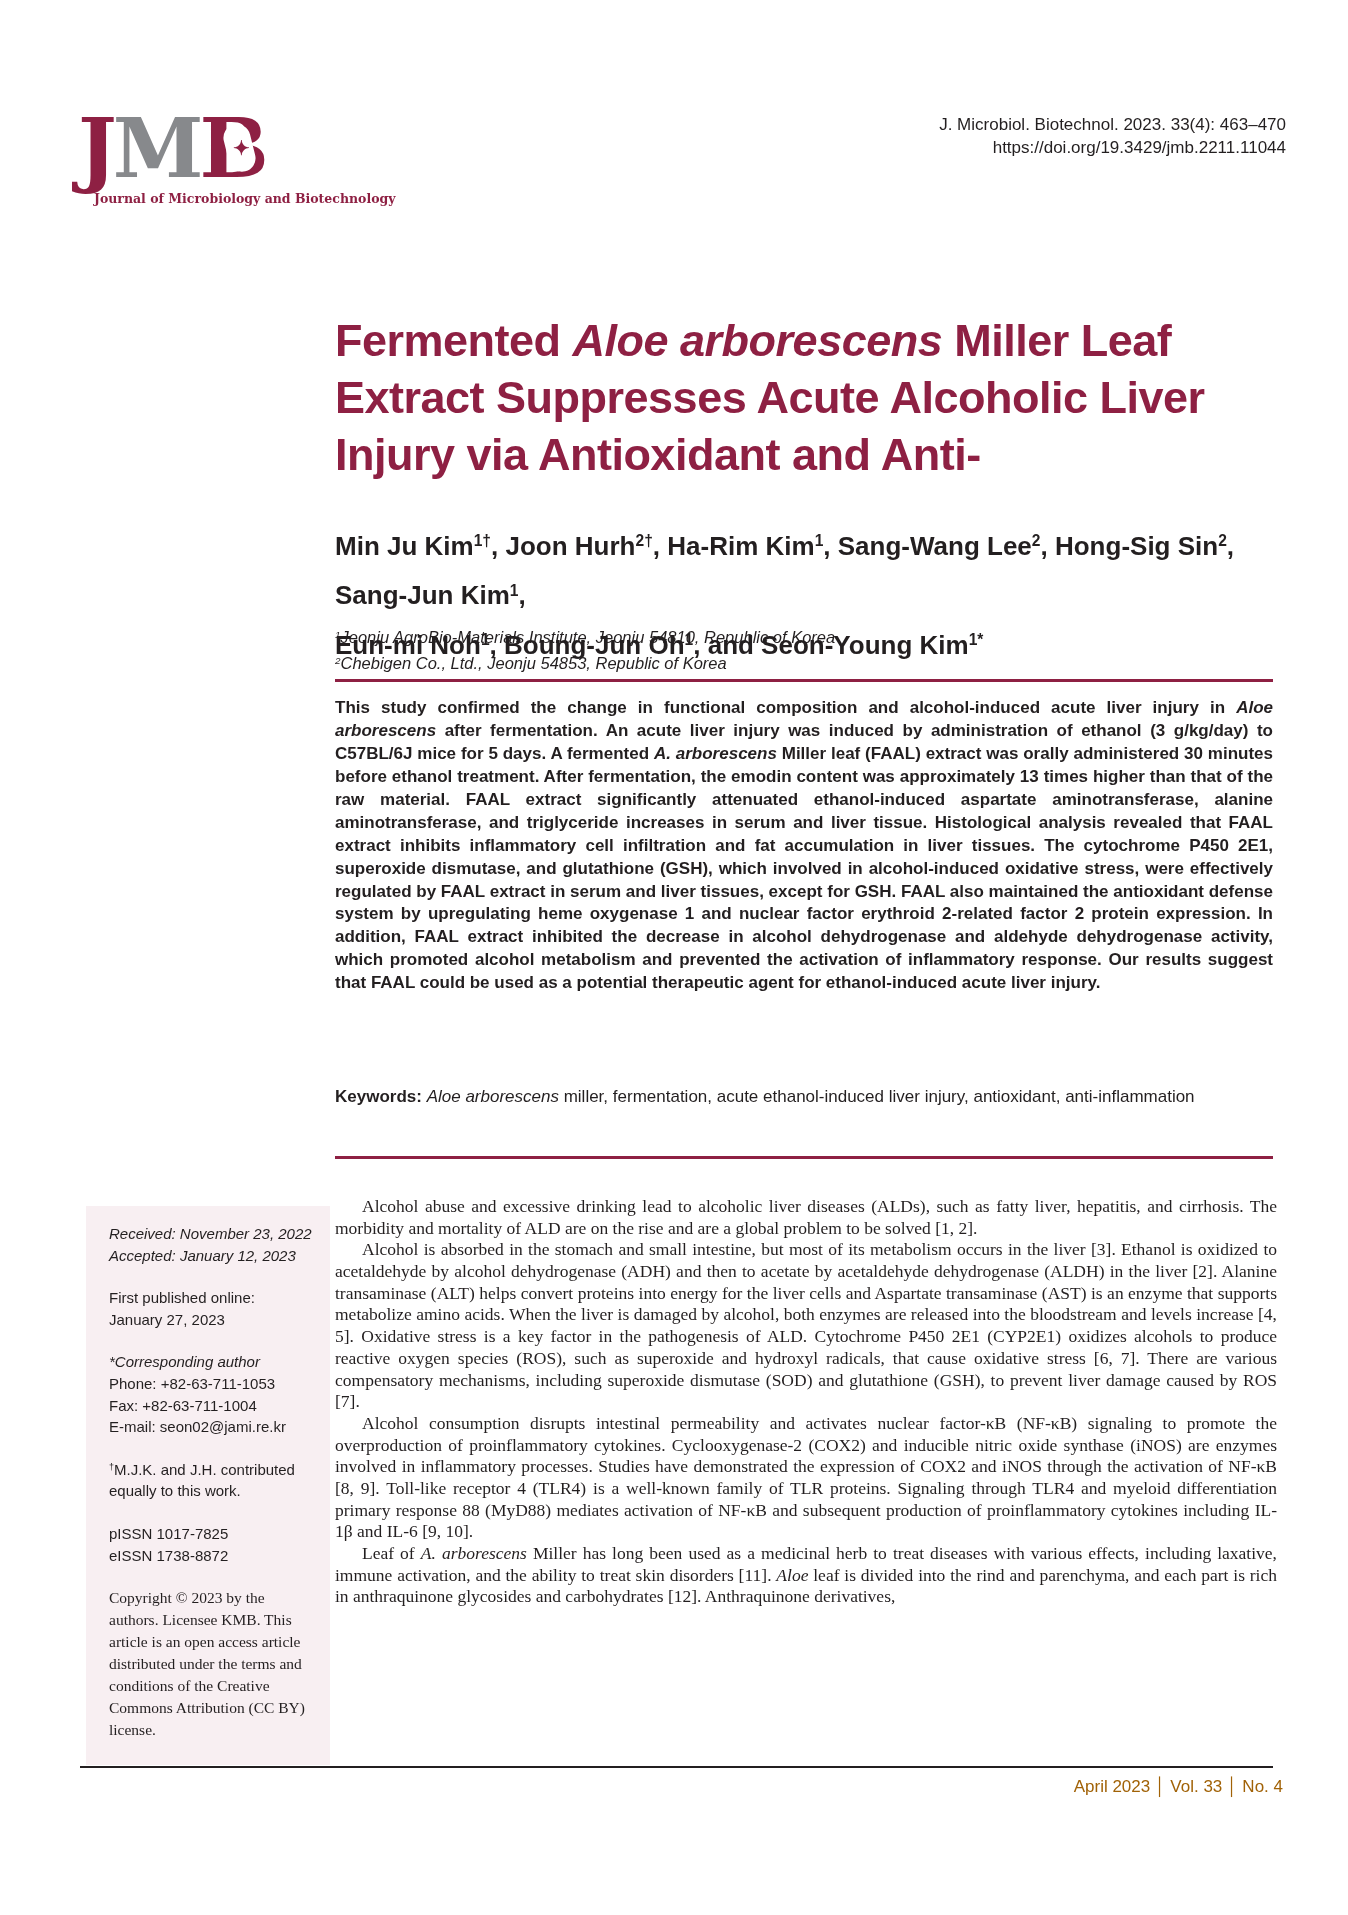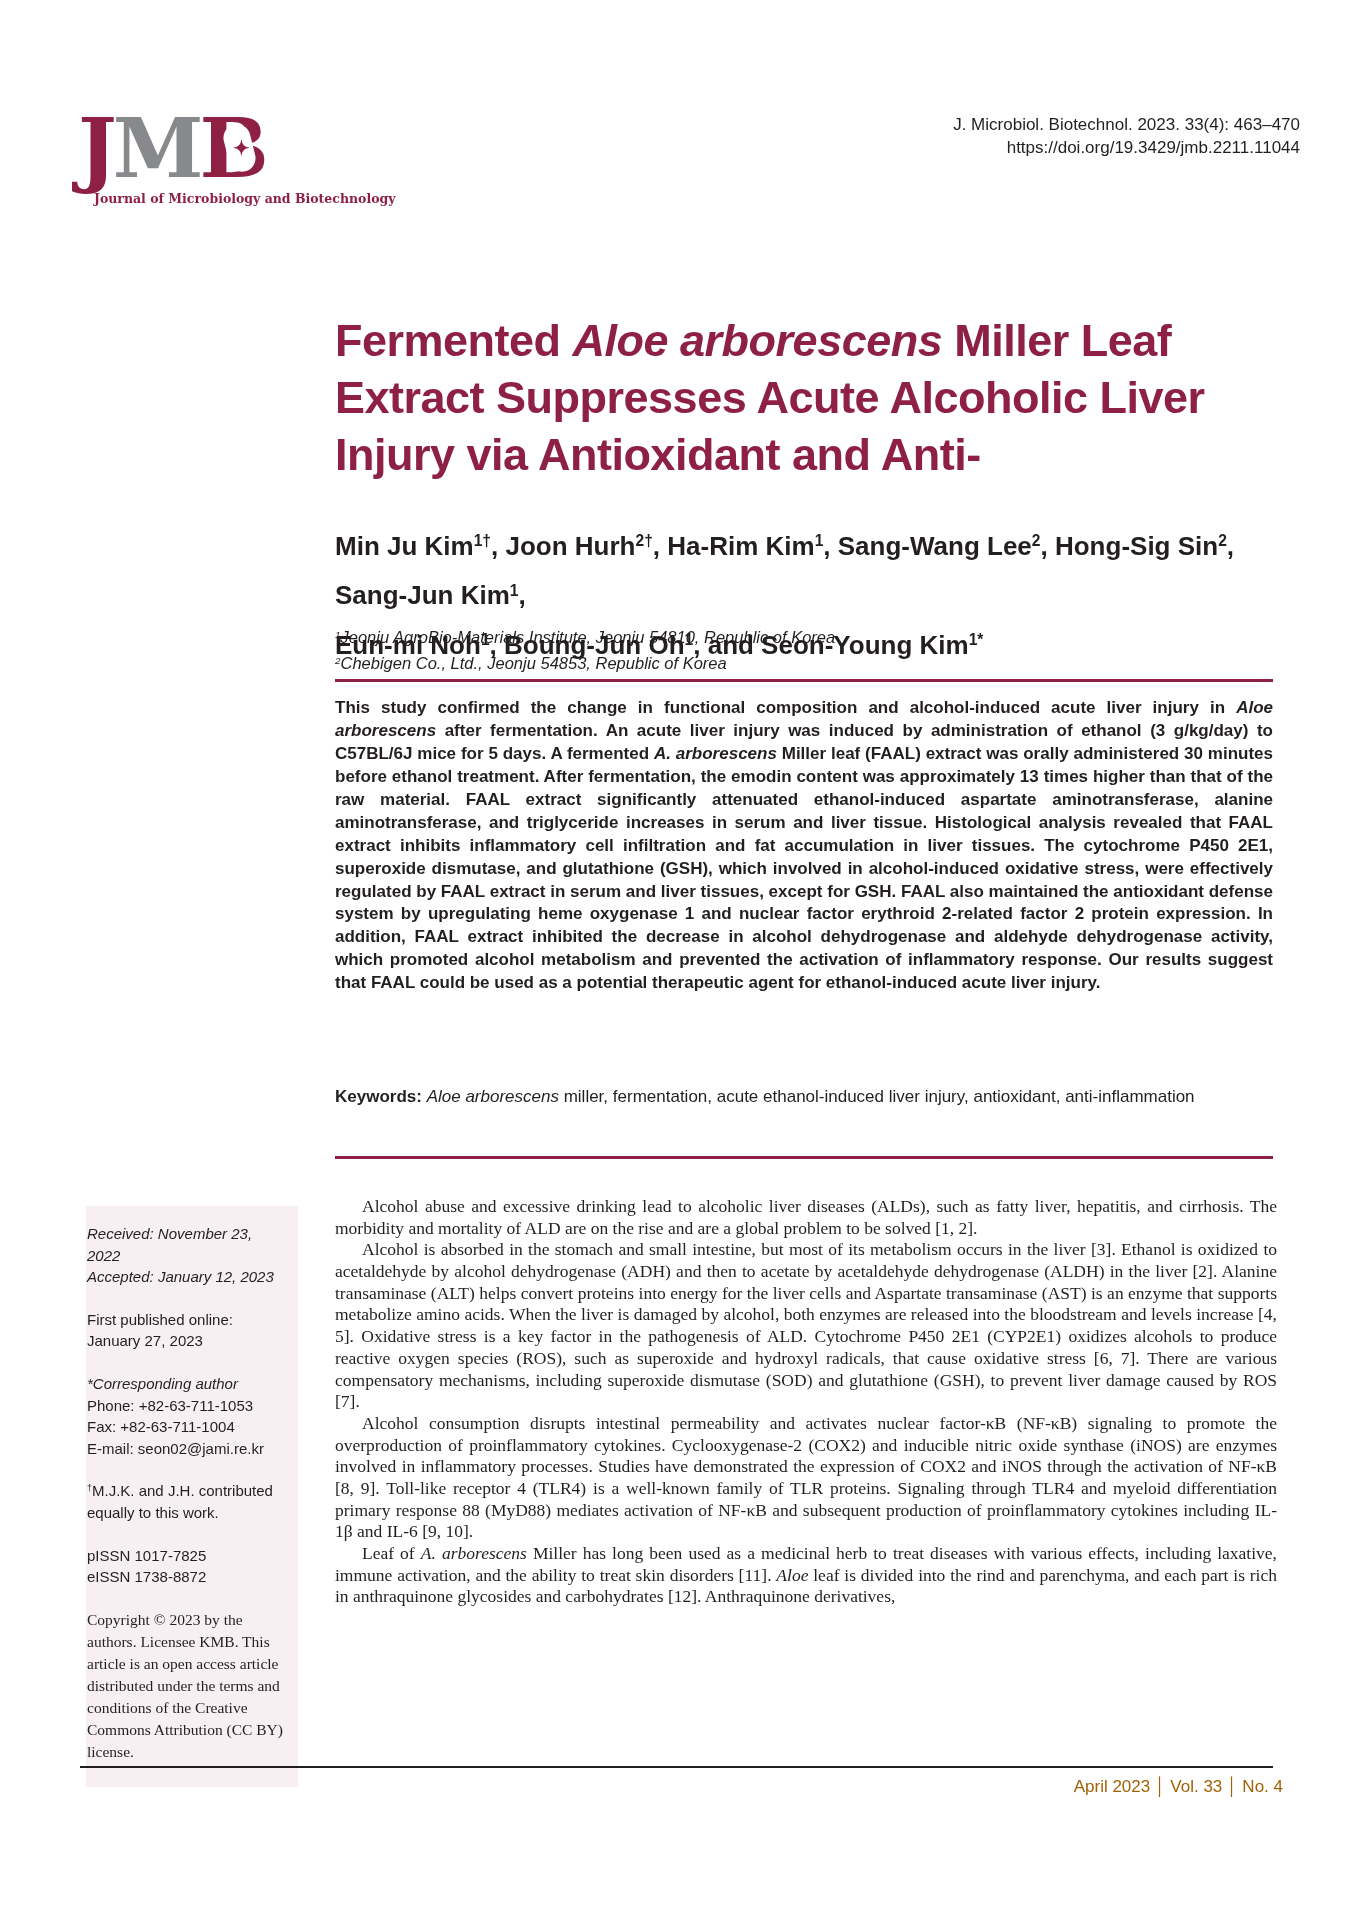--- a/index.html
+++ b/index.html
@@ -26,21 +26,21 @@
     display:flex;align-items:center;justify-content:center;
   }
   .logo-ornament .star{color:#8e2043;font-size:20px;transform:rotate(14deg);line-height:1;}
   .logo-tagline{
     font-family:"DejaVu Serif",serif;font-weight:bold;color:#8e2043;
     font-size:12.5px;margin-top:3px;margin-left:16px;white-space:nowrap;
   }
 
   
   #cite{
-    position:absolute;top:113px;right:48px;text-align:right;
+    position:absolute;top:113px;right:62px;text-align:right;
     font-size:17px;line-height:1.38;color:#231f20;
   }
 
   
   #title{
     position:absolute;left:335px;top:283px;width:940px;
     color:#8e2043;font-weight:bold;font-size:45px;line-height:1.26;
     letter-spacing:-0.5px;
   }
   #authors{
@@ -60,22 +60,22 @@
     position:absolute;left:335px;top:697px;width:938px;
     font-weight:bold;font-size:17px;line-height:1.35;text-align:justify;
   }
   #keywords{
     position:absolute;left:335px;top:1079px;width:938px;
     font-size:17px;line-height:2.1;text-align:justify;
   }
 
   
   #sidebar{
-    position:absolute;left:86px;top:1206px;width:212px;box-sizing:border-box;
-    background:#f8eff2;padding:17px 13px 24px 1px;
+    position:absolute;left:86px;top:1206px;width:244px;box-sizing:border-box;
+    background:#f8eff2;padding:17px 13px 24px 23px;
     font-size:15px;line-height:1.44;color:#231f20;
   }
   .sb-group{margin-bottom:21px;}
   .sb-group:last-child{margin-bottom:0;}
   .sb-serif{font-family:"Liberation Serif",serif;font-size:15.5px;line-height:1.42;}
 
   
   #intro{position:absolute;left:335px;top:1196px;width:942px;}
   #intro-heading{
     color:#8e2043;font-weight:bold;font-size:26px;line-height:1.1;

